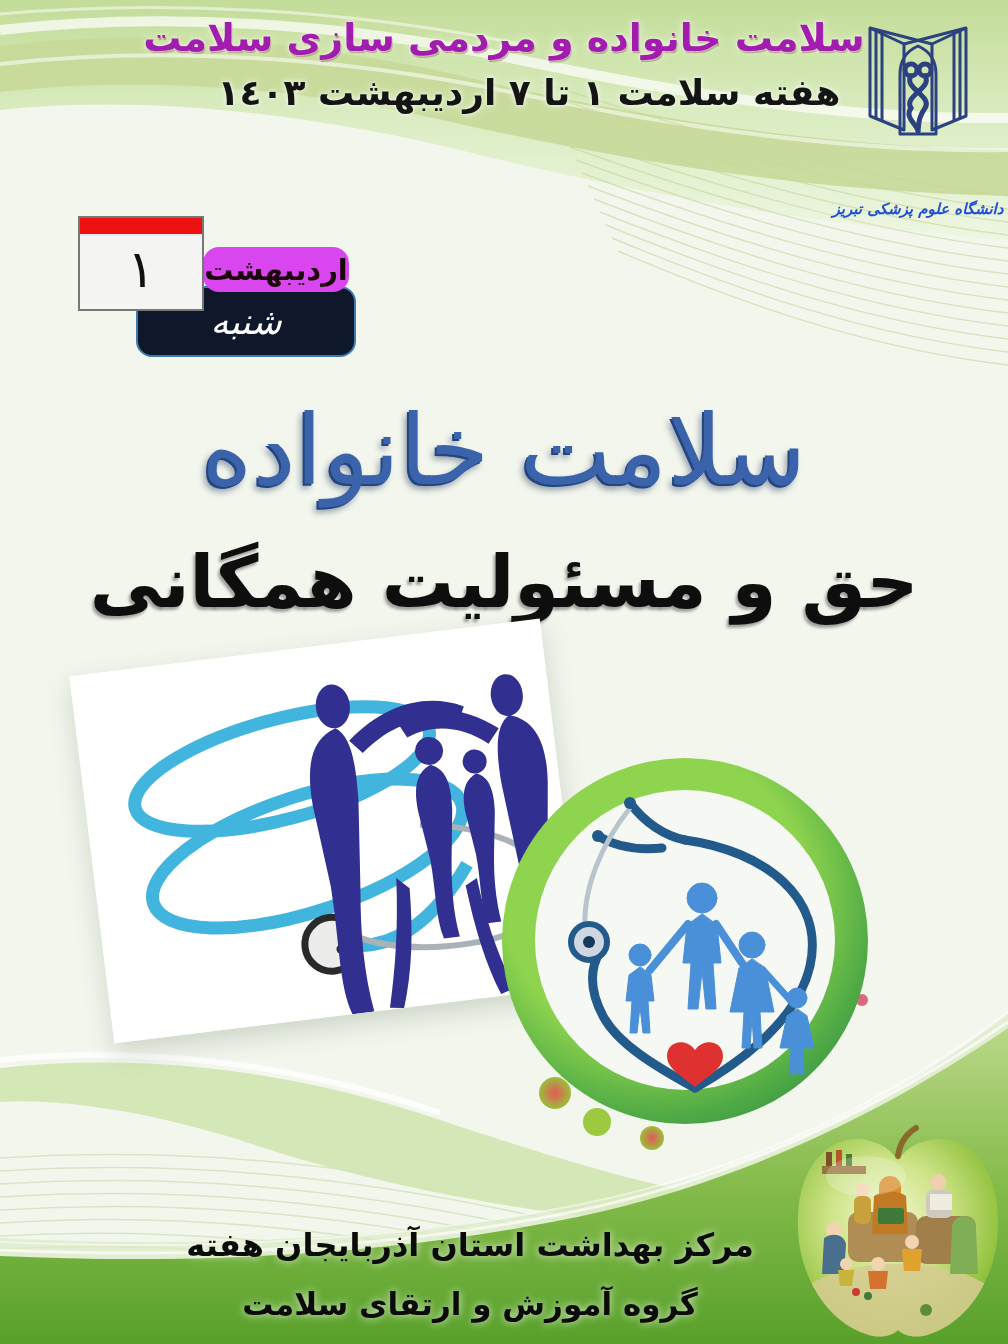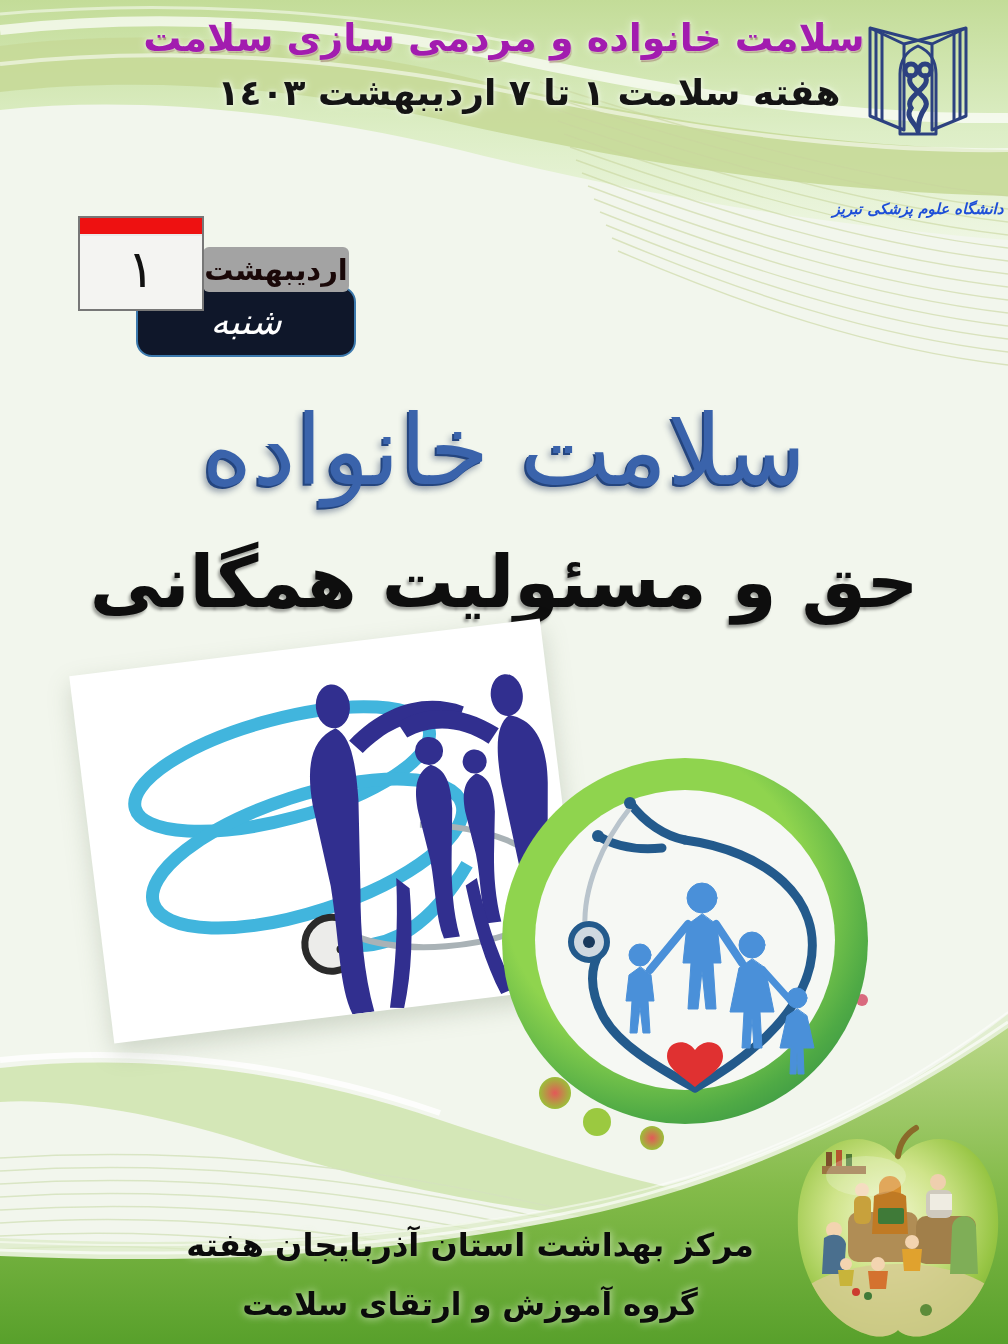--- a/index.html
+++ b/index.html
@@ -33,21 +33,21 @@
 
   
   .cal-weekday{
     left:136px;top:286px;width:216px;height:67px;z-index:3;
     background:#0f172a;border:2px solid #3c79ad;border-radius:16px;
     display:flex;align-items:center;justify-content:center;
     color:#ffffff;font-size:36px;font-style:italic;direction:rtl;
   }
   .cal-month{
     left:203px;top:247px;width:146px;height:45px;z-index:4;
-    background:#a3a3a3;border-radius:6px;
+    background:#d946ef;border-radius:16px;
     display:flex;align-items:center;justify-content:center;
     color:#1a0808;font-size:29px;font-weight:bold;direction:rtl;
   }
   .cal-card{
     left:78px;top:216px;width:126px;height:95px;z-index:5;
     background:#f4f4f2;border:2px solid #777;box-sizing:border-box;
     display:flex;align-items:center;justify-content:center;
   }
   .cal-card .bar{
     position:absolute;left:0;top:0;right:0;height:16px;background:#ee1111;

